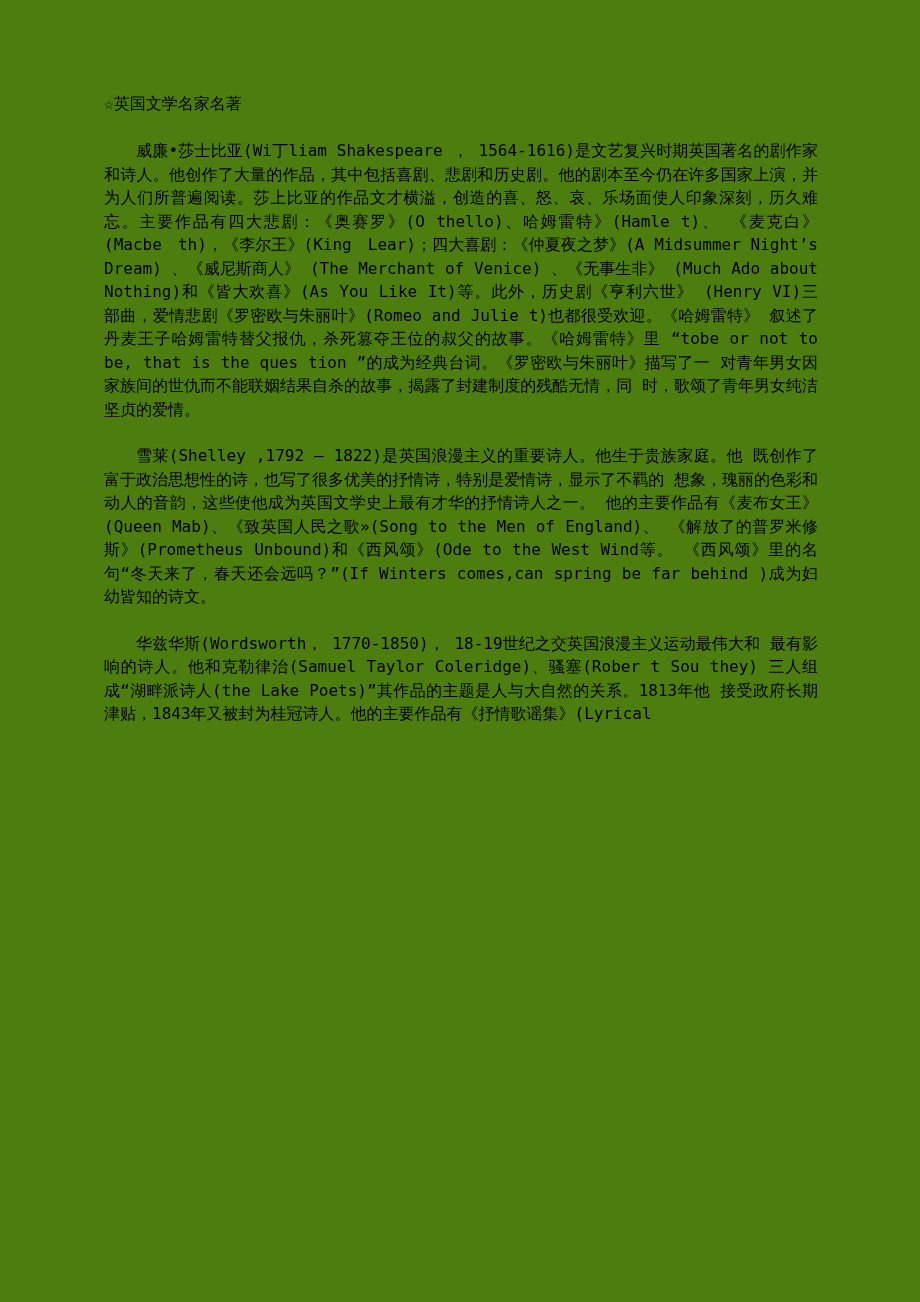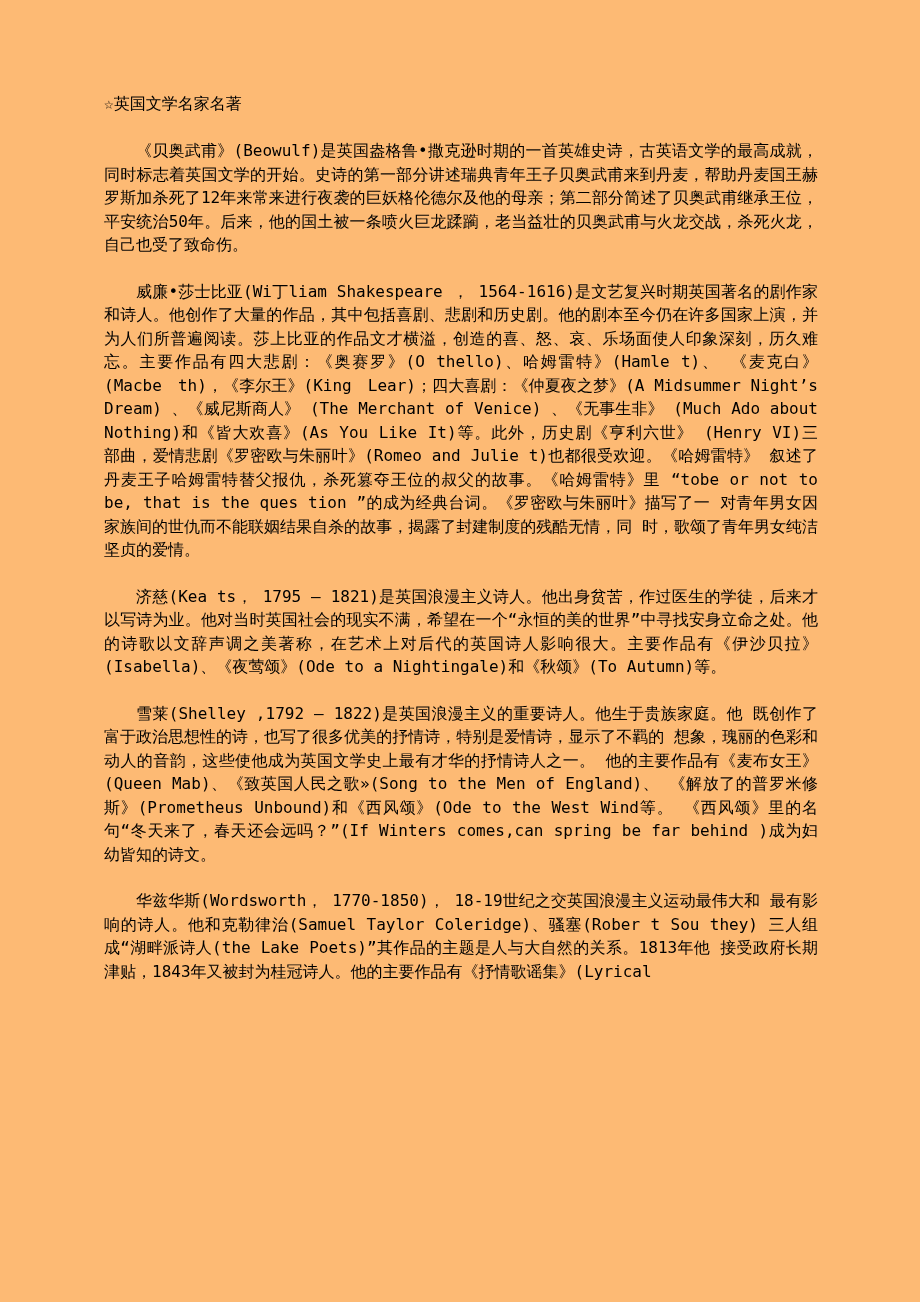--- a/index.html
+++ b/index.html
@@ -12,21 +12,21 @@
     min-height: 1302px;
     box-sizing: border-box;
     font-family: "DejaVu Sans Mono", "DejaVu Sans", "Liberation Sans", sans-serif;
     color: #000000;
   }
   .page {
     box-sizing: border-box;
     width: 920px;
     min-height: 1302px;
     padding: 92px 102px 60px 104px;
-    background: #fdba74;
+    background: #4d7c0f;
   }
   .doc-title {
     font-size: 16px;
     line-height: 23px;
     margin: 0 0 24px 0;
     white-space: pre-wrap;
   }
   .para {
     font-size: 16px;
     line-height: 23.5px;
@@ -39,23 +39,21 @@
   .para:last-child {
     margin-bottom: 2px;
   }
 </style>
 </head>
 <body>
 
 <div class="page">
   <div class="doc-title">☆英国文学名家名著</div>
 
-  <p class="para">《贝奥武甫》(Beowulf)是英国盎格鲁•撒克逊时期的一首英雄史诗，古英语文学的最高成就，同时标志着英国文学的开始。史诗的第一部分讲述瑞典青年王子贝奥武甫来到丹麦，帮助丹麦国王赫罗斯加杀死了12年来常来进行夜袭的巨妖格伦德尔及他的母亲；第二部分简述了贝奥武甫继承王位，平安统治50年。后来，他的国土被一条喷火巨龙蹂躏，老当益壮的贝奥武甫与火龙交战，杀死火龙，自己也受了致命伤。</p>
 
 
   <p class="para">威廉•莎士比亚(Wi丁liam Shakespeare ， 1564-1616)是文艺复兴时期英国著名的剧作家和诗人。他创作了大量的作品，其中包括喜剧、悲剧和历史剧。他的剧本至今仍在许多国家上演，并为人们所普遍阅读。莎上比亚的作品文才横溢，创造的喜、怒、哀、乐场面使人印象深刻，历久难忘。主要作品有四大悲剧：《奥赛罗》(O thello)、哈姆雷特》(Hamle t)、 《麦克白》(Macbe　th)，《李尔王》(King　Lear)；四大喜剧：《仲夏夜之梦》(A Midsummer Night’s Dream) 、《威尼斯商人》 (The Merchant of Venice) 、《无事生非》 (Much Ado about Nothing)和《皆大欢喜》(As You Like It)等。此外，历史剧《亨利六世》 (Henry VI)三 部曲，爱情悲剧《罗密欧与朱丽叶》(Romeo and Julie t)也都很受欢迎。《哈姆雷特》 叙述了丹麦王子哈姆雷特替父报仇，杀死篡夺王位的叔父的故事。《哈姆雷特》里 “tobe or not to be, that is the ques tion ”的成为经典台词。《罗密欧与朱丽叶》描写了一 对青年男女因家族间的世仇而不能联姻结果自杀的故事，揭露了封建制度的残酷无情，同 时，歌颂了青年男女纯洁坚贞的爱情。</p>
 
-  <p class="para">济慈(Kea ts， 1795 — 1821)是英国浪漫主义诗人。他出身贫苦，作过医生的学徒，后来才以写诗为业。他对当时英国社会的现实不满，希望在一个“永恒的美的世界”中寻找安身立命之处。他的诗歌以文辞声调之美著称，在艺术上对后代的英国诗人影响很大。主要作品有《伊沙贝拉》(Isabella)、《夜莺颂》(Ode to a Nightingale)和《秋颂》(To Autumn)等。</p>
 
   <p class="para">雪莱(Shelley ,1792 — 1822)是英国浪漫主义的重要诗人。他生于贵族家庭。他 既创作了富于政治思想性的诗，也写了很多优美的抒情诗，特别是爱情诗，显示了不羁的 想象，瑰丽的色彩和动人的音韵，这些使他成为英国文学史上最有才华的抒情诗人之一。 他的主要作品有《麦布女王》(Queen Mab)、《致英国人民之歌»(Song to the Men of England)、 《解放了的普罗米修斯》(Prometheus Unbound)和《西风颂》(Ode to the West Wind等。 《西风颂》里的名句“冬天来了，春天还会远吗？”(If Winters comes,can spring be far behind )成为妇幼皆知的诗文。</p>
 
   <p class="para">华兹华斯(Wordsworth， 1770-1850)， 18-19世纪之交英国浪漫主义运动最伟大和 最有影响的诗人。他和克勒律治(Samuel Taylor Coleridge)、骚塞(Rober t Sou they) 三人组成“湖畔派诗人(the Lake Poets)”其作品的主题是人与大自然的关系。1813年他 接受政府长期津贴，1843年又被封为桂冠诗人。他的主要作品有《抒情歌谣集》(Lyrical</p>
 </div>
 
 </body></html>

